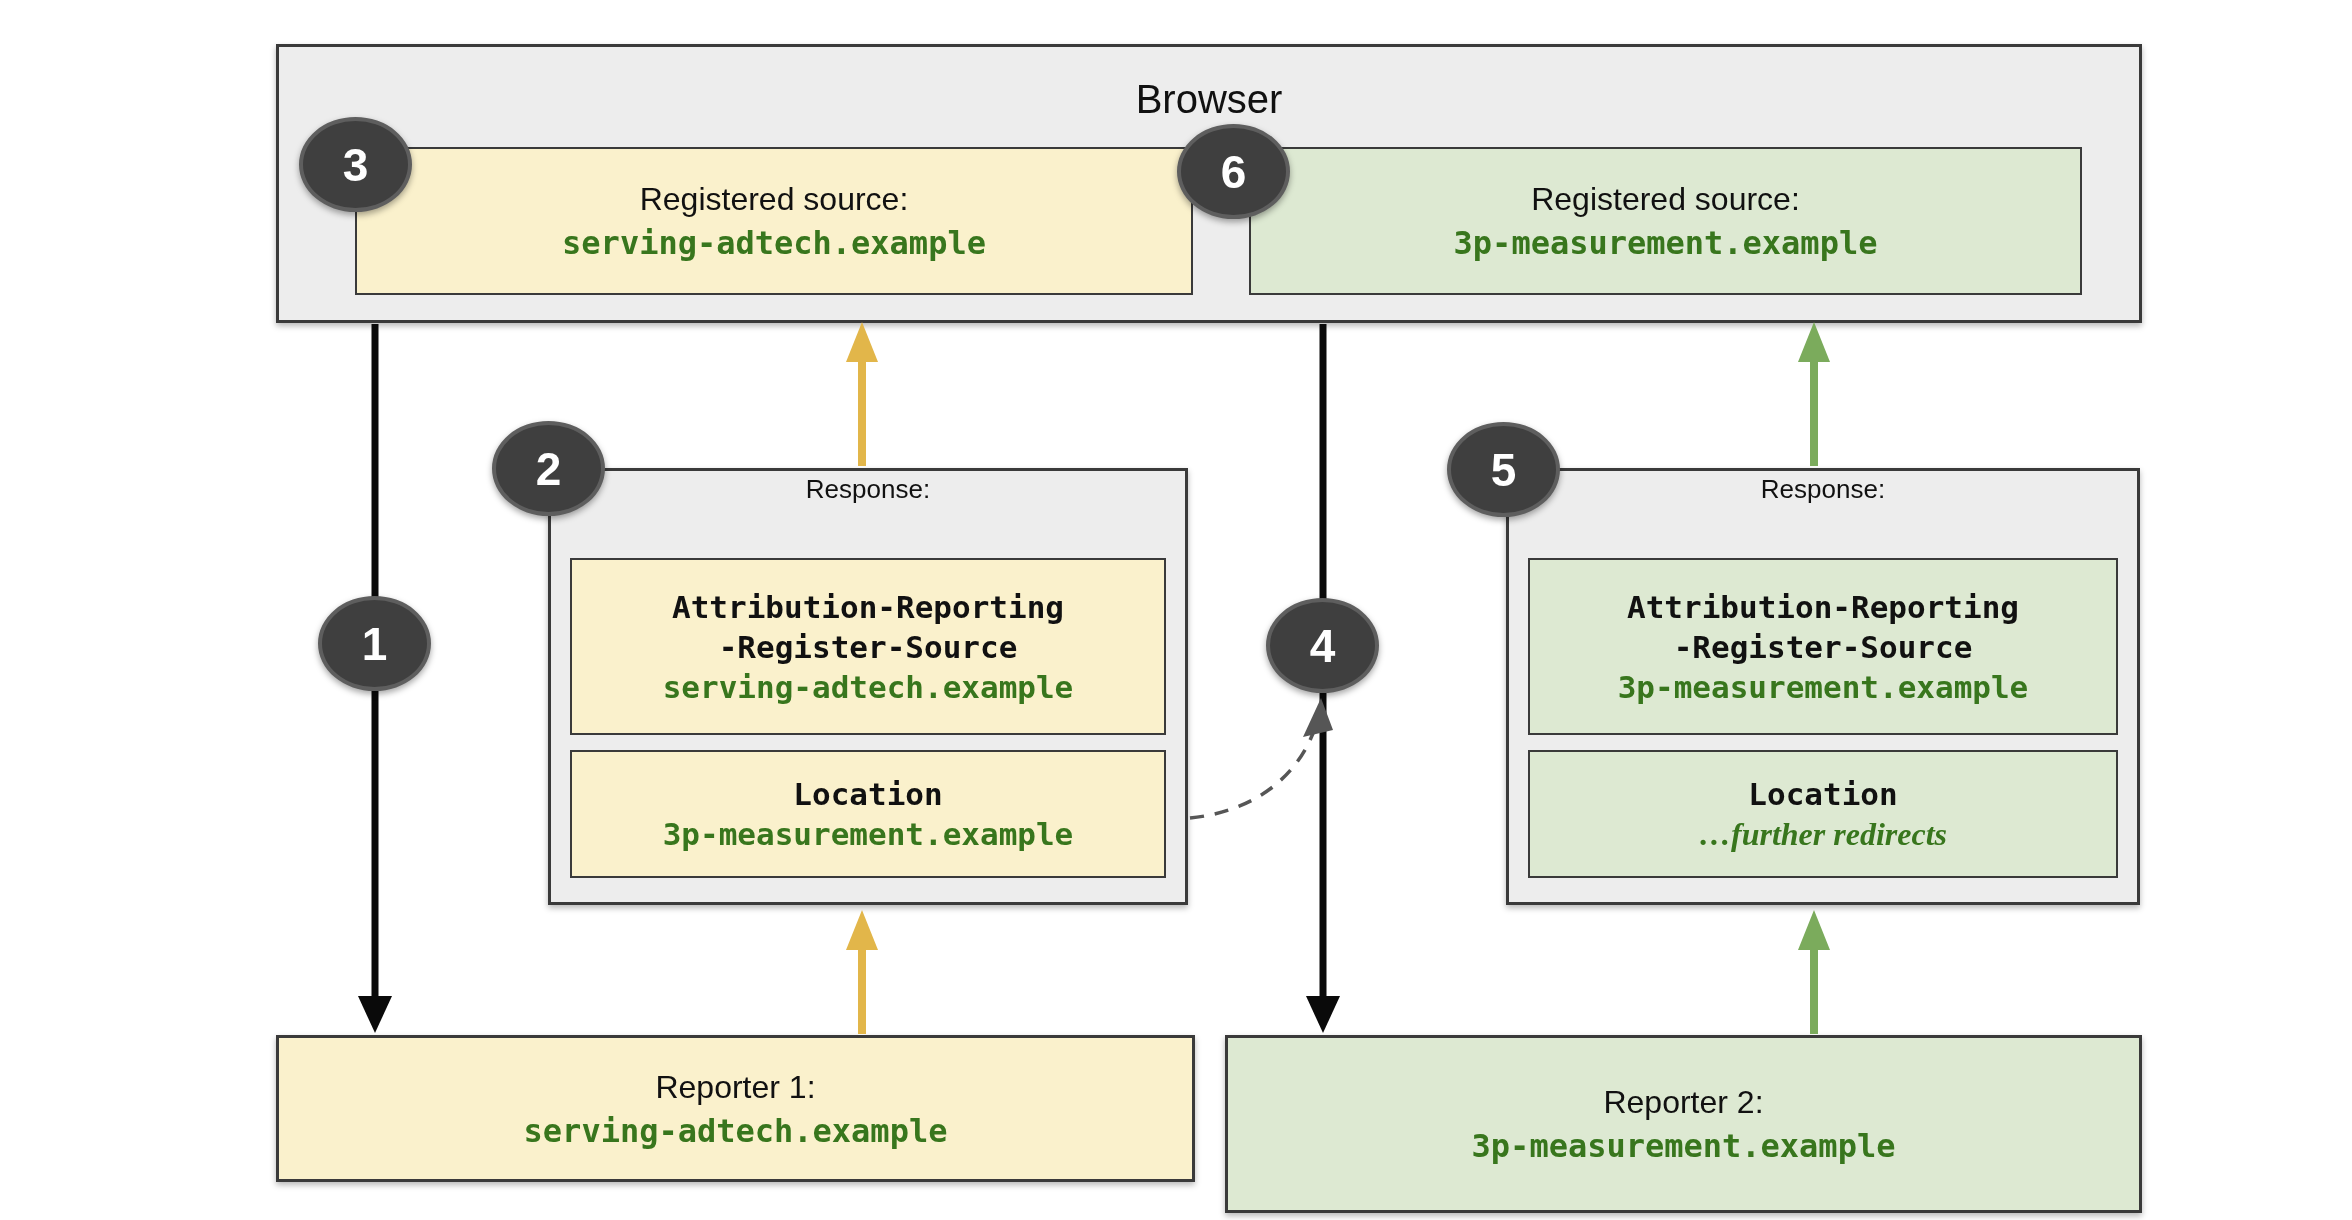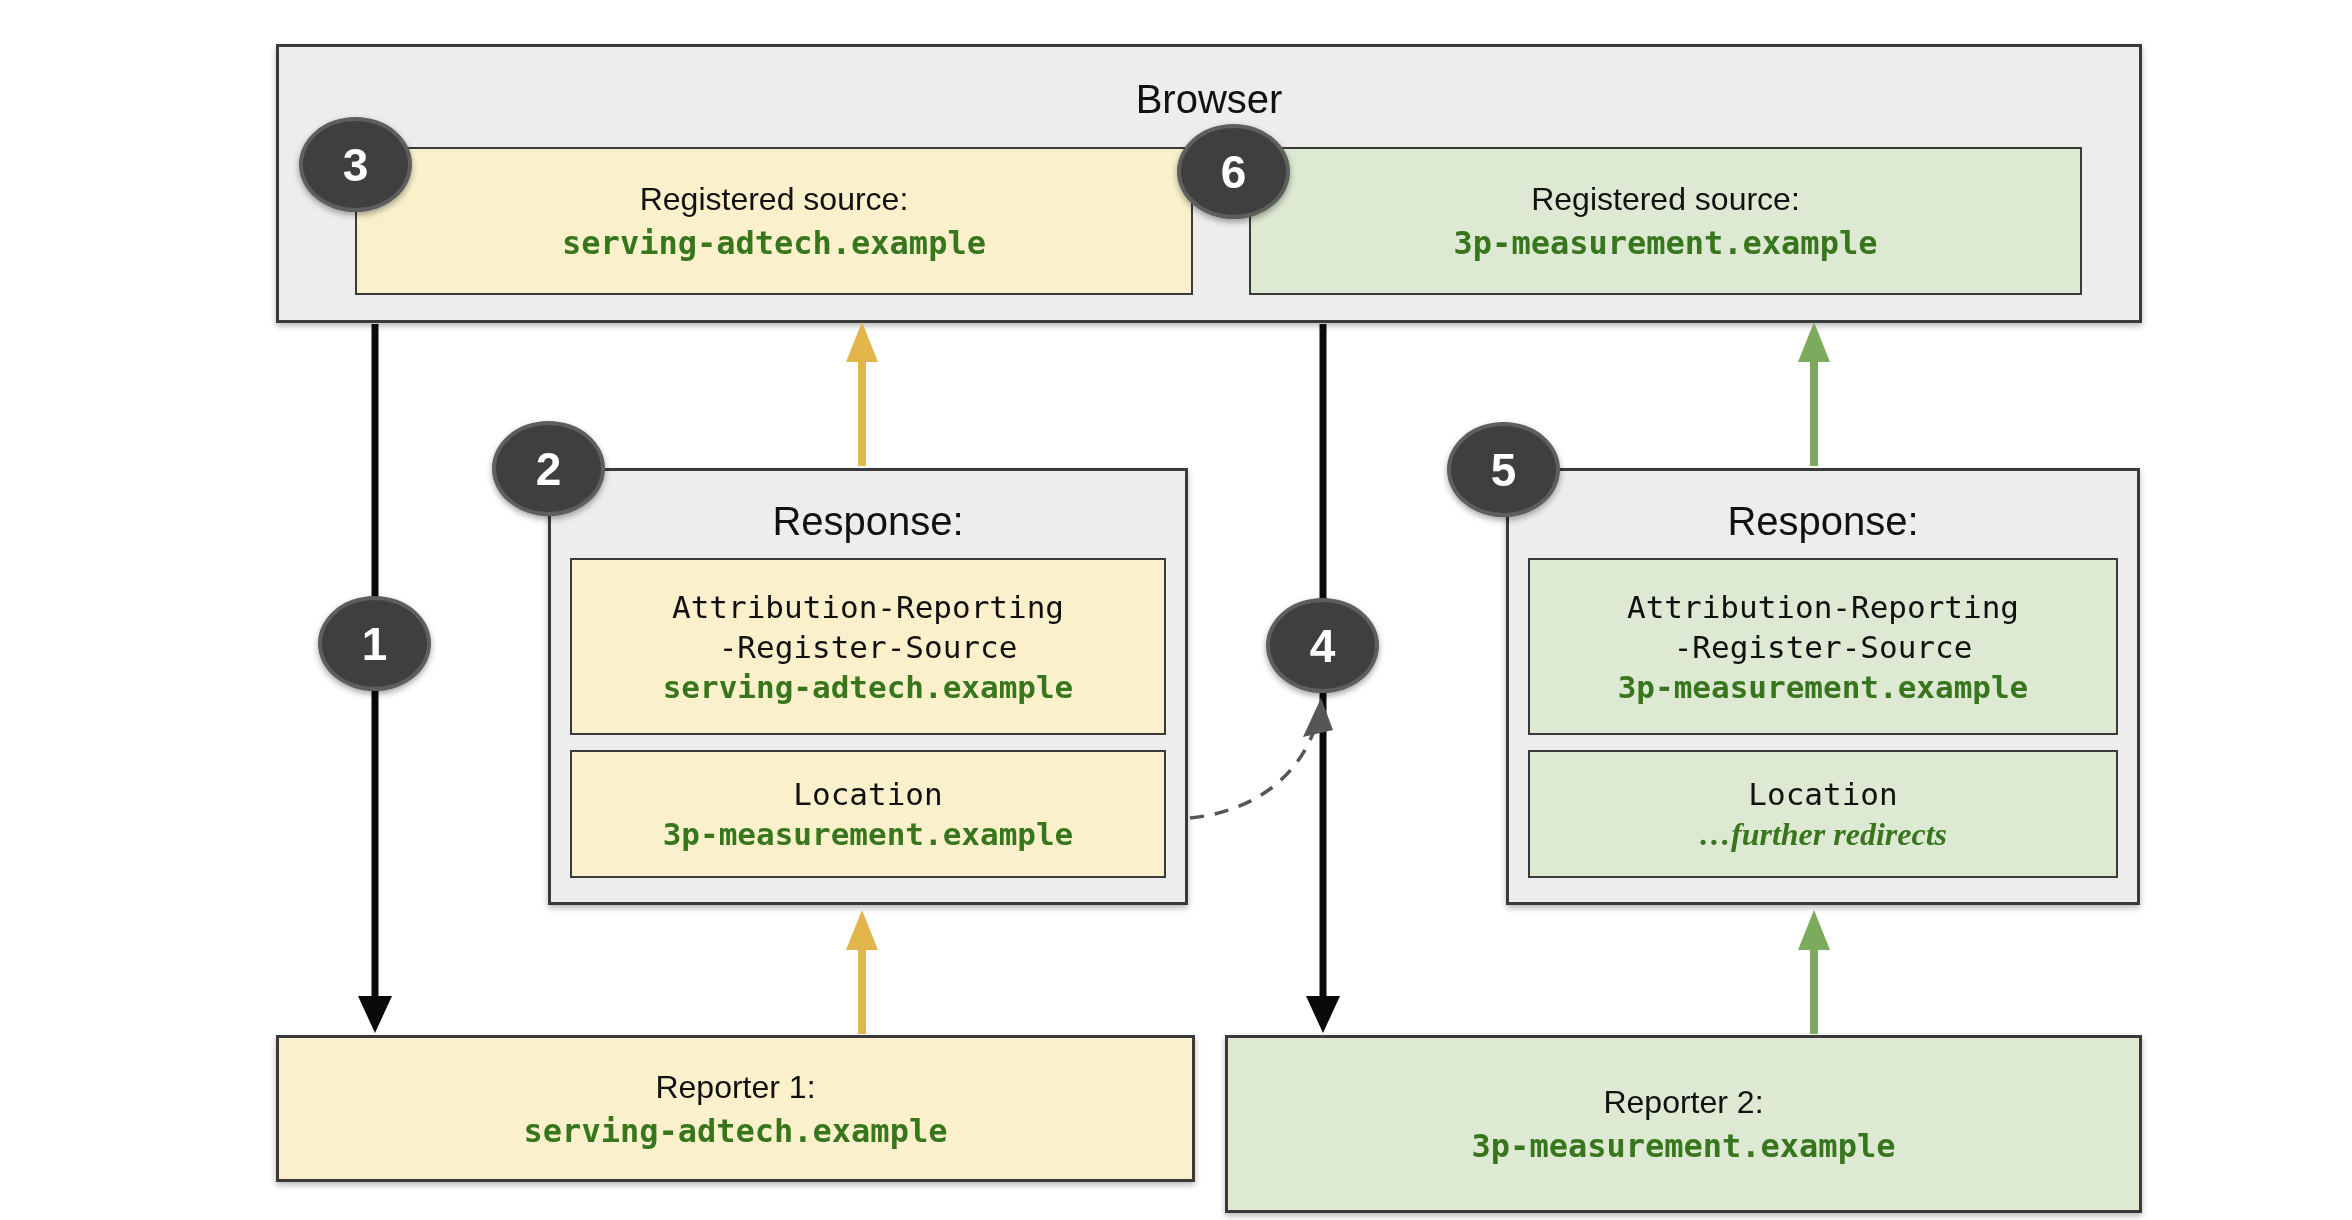--- a/index.html
+++ b/index.html
@@ -23,27 +23,27 @@
 
   .box{position:absolute;box-sizing:border-box;}
   .outer{border:3px solid var(--border-dark);background:var(--gray-fill);
          box-shadow:0 3px 6px rgba(0,0,0,0.28);}
   .inner{border:2px solid var(--border-dark);display:flex;flex-direction:column;
          align-items:center;justify-content:center;text-align:center;}
   .yellow{background:var(--yellow-fill);}
   .green{background:var(--green-fill);}
 
   .browser-title{margin-top:30px;text-align:center;font-size:40px;line-height:44px;}
-  .resp-title{margin-top:32px;text-align:center;font-size:40px;line-height:36px;}
+  .resp-title{text-align:center;font-size:26px;line-height:36px;}
 
   .label-sans{font-size:32px;line-height:44px;}
   .domain-mono{font-family:"DejaVu Sans Mono", monospace;font-weight:bold;
                font-size:32px;line-height:44px;color:var(--green-text);}
   .mono-black{font-family:"DejaVu Sans Mono", monospace;font-size:31px;
-              line-height:40px;color:var(--text-black);white-space:pre;}
+              line-height:40px;color:var(--text-black);white-space:pre;font-weight:bold;}
   .mono-green{font-family:"DejaVu Sans Mono", monospace;font-weight:bold;
               font-size:31px;line-height:40px;color:var(--green-text);white-space:pre;}
   .italic-green{font-style:italic;font-weight:bold;font-size:32px;line-height:40px;
                 color:var(--green-text);font-family:Liberation Serif, serif;}
 
   .badge{position:absolute;width:113px;height:95px;border-radius:50%;
          background:var(--badge-fill);border:4px solid var(--badge-border);
          box-sizing:border-box;display:flex;align-items:center;justify-content:center;
          color:#FFFFFF;font-weight:bold;font-size:46px;
          box-shadow:0 3px 6px rgba(0,0,0,0.35);z-index:30;}

